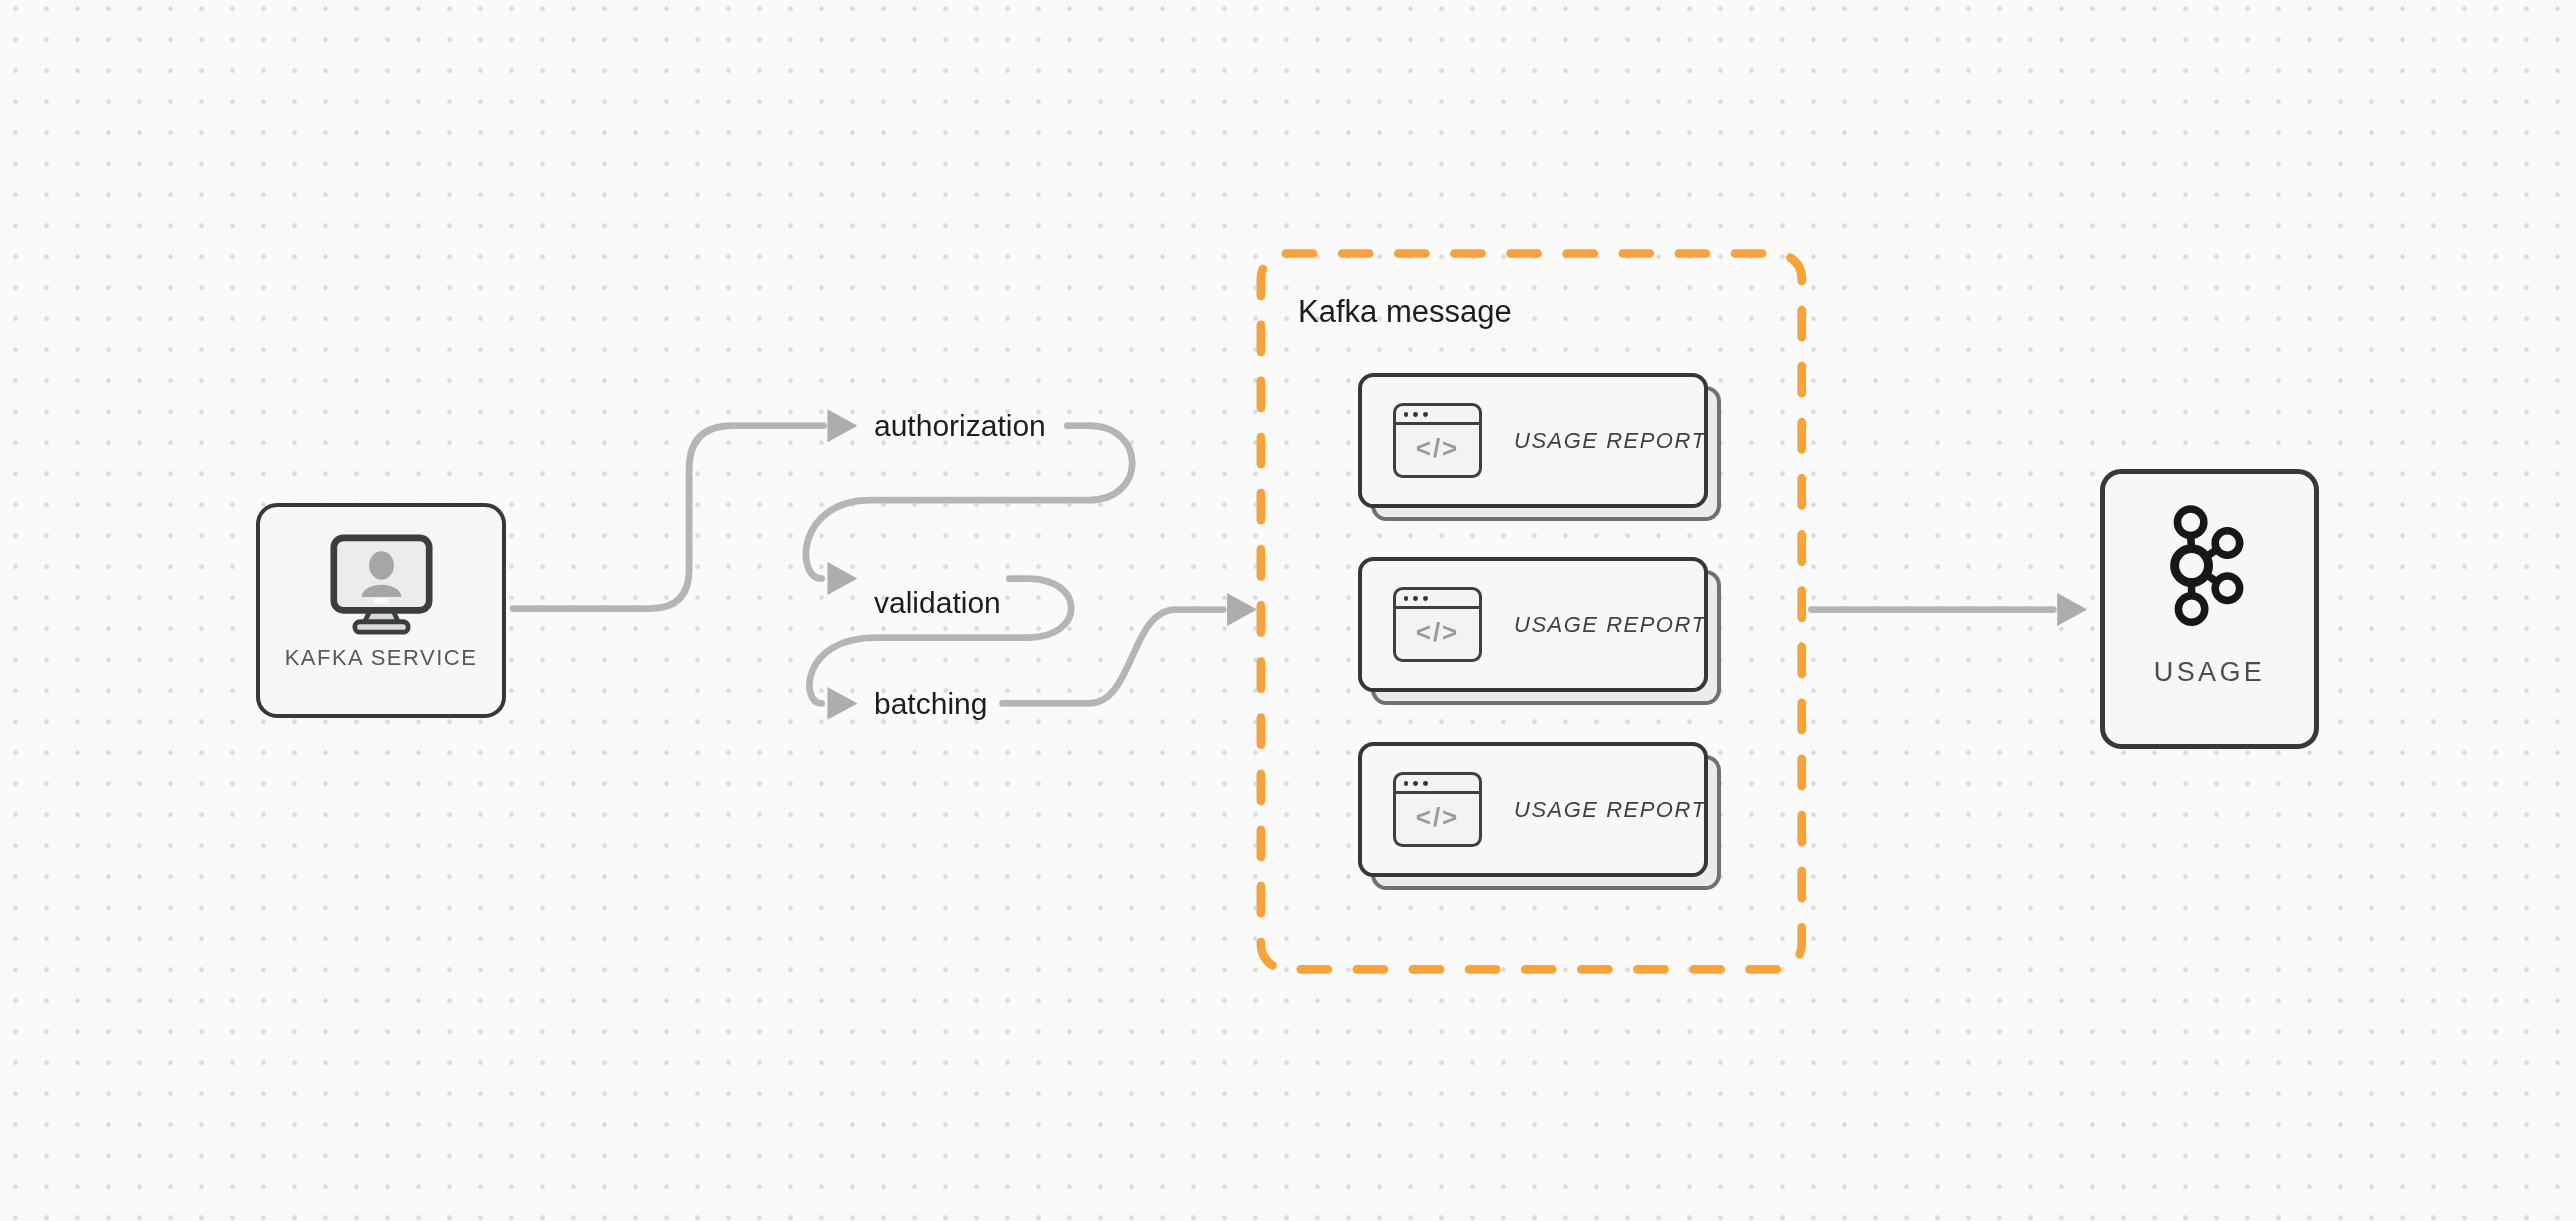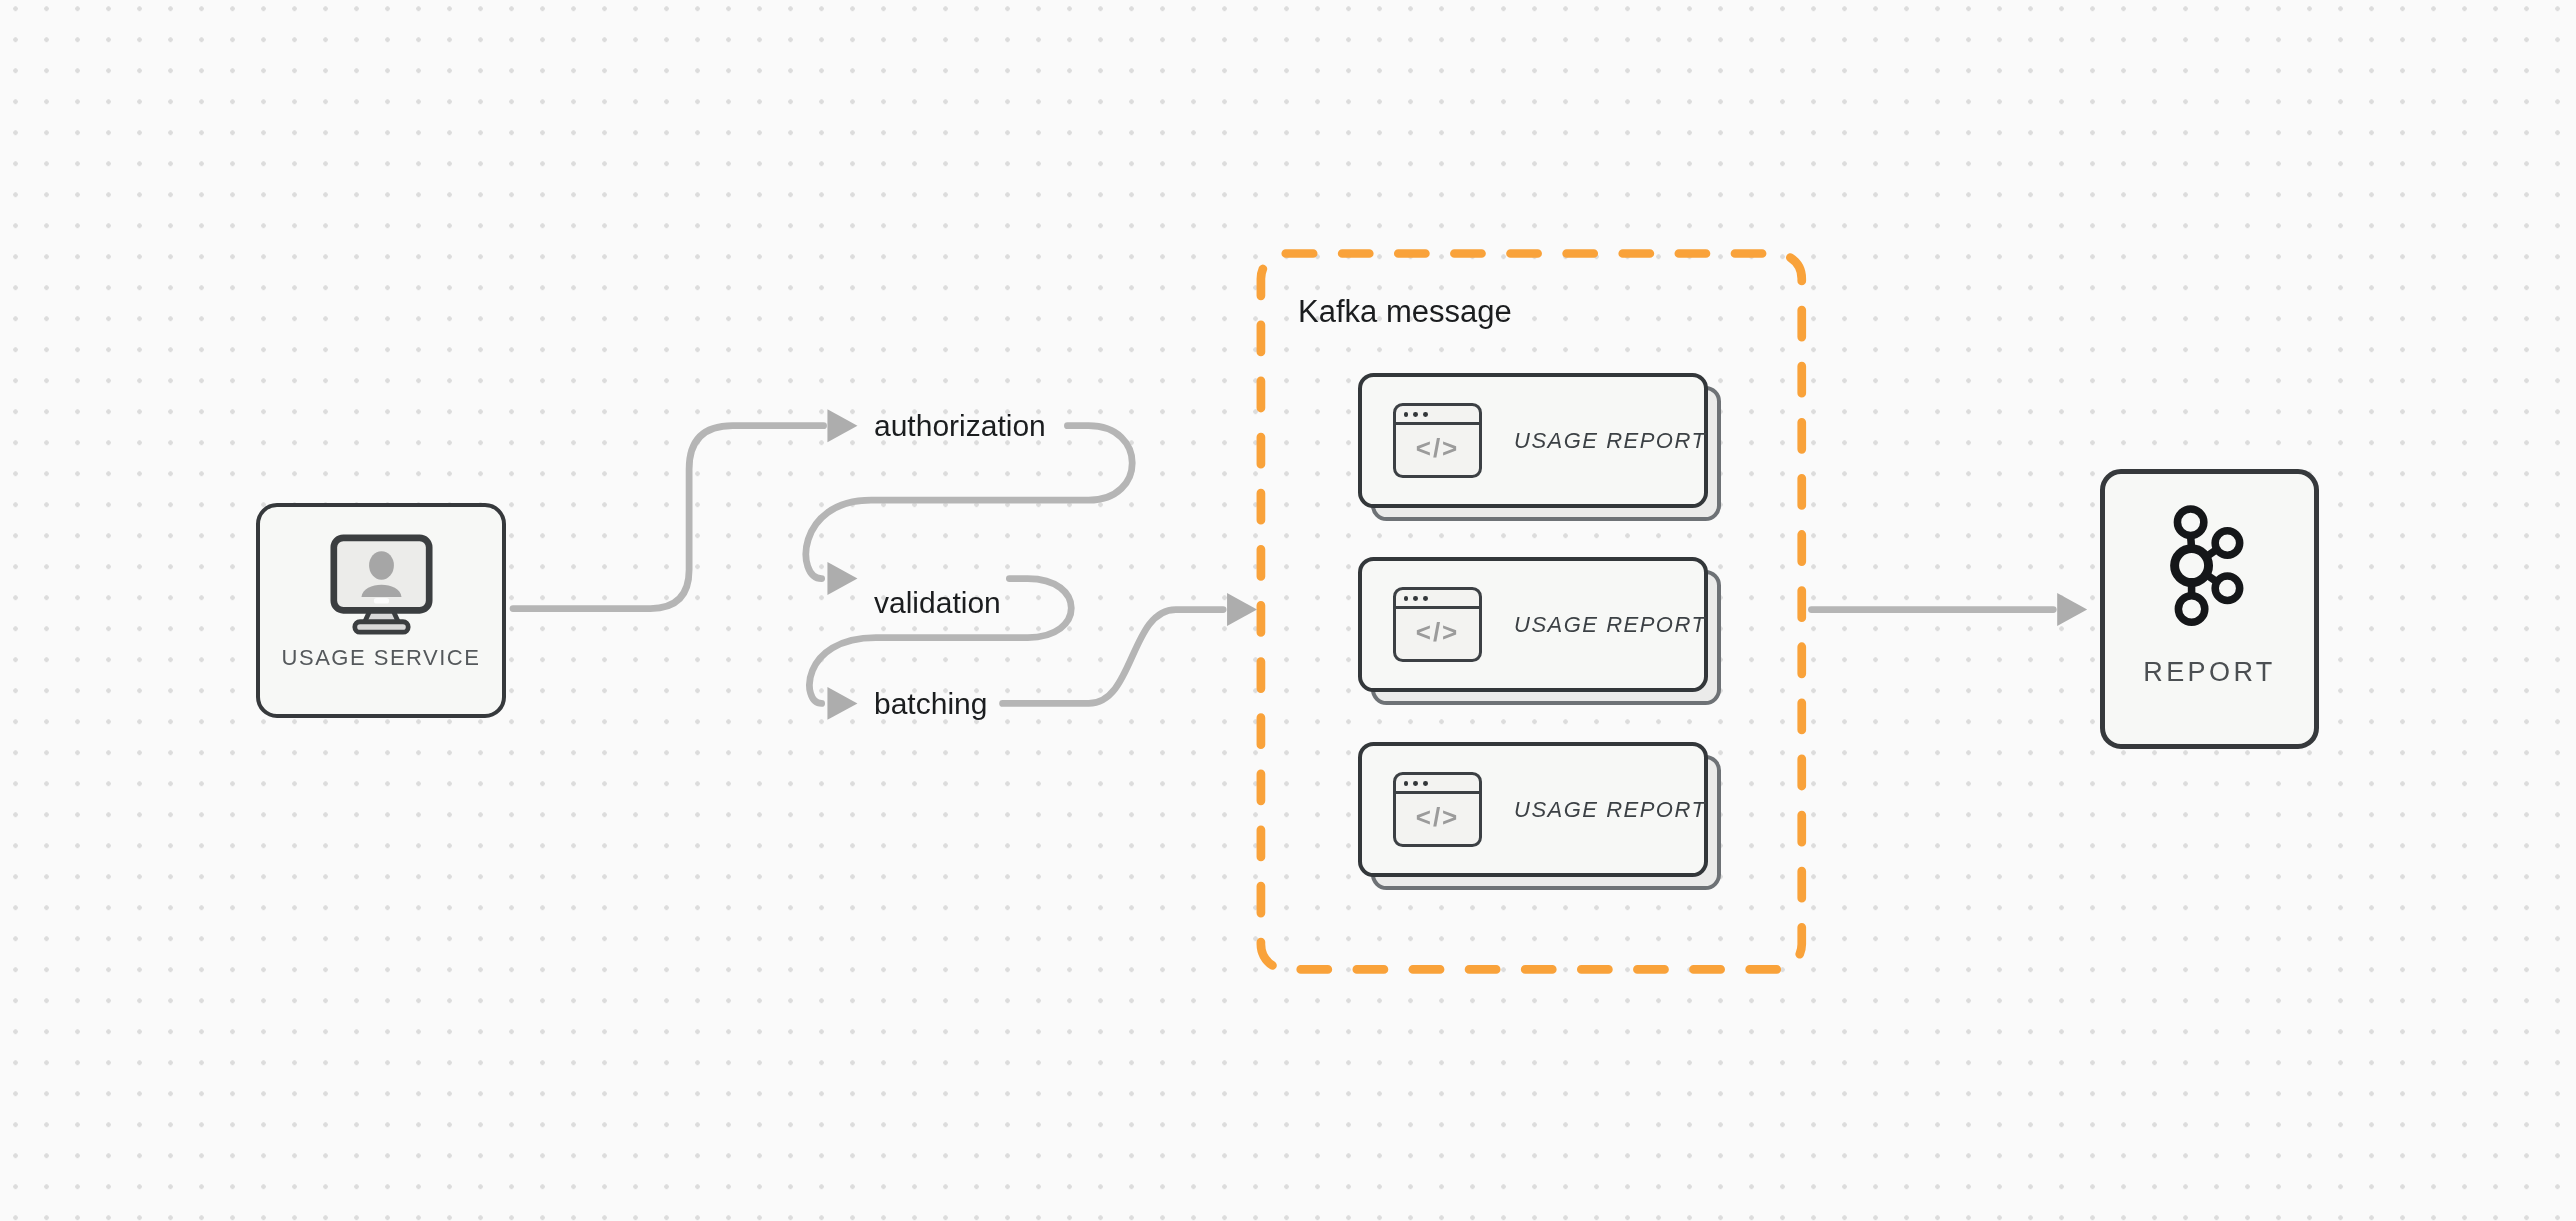--- a/index.html
+++ b/index.html
@@ -97,21 +97,21 @@
 
   <div class="node usage-service">
     <svg class="monitor-icon" width="103" height="103" viewBox="0 0 108 108">
       <path d="M42 80 L66 80 L72 93 L36 93 Z" fill="#d9d9d9" stroke="#3b3e40" stroke-width="5" stroke-linejoin="round"></path>
       <rect x="26" y="92" width="56" height="11" rx="5.5" fill="#d9d9d9" stroke="#3b3e40" stroke-width="5"></rect>
       <rect x="4" y="4" width="100" height="76" rx="10" fill="#ececea" stroke="#3b3e40" stroke-width="7"></rect>
       <ellipse cx="54" cy="33" rx="13" ry="15" fill="#a6a6a6"></ellipse>
       <path d="M33 66 C35 49 73 49 75 66 Z" fill="#a6a6a6"></path>
       <rect x="46" y="67" width="16" height="6" rx="3" fill="#fcfcfc"></rect>
     </svg>
-    <div class="node-label">USAGE SERVICE</div>
+    <div class="node-label">KAFKA SERVICE</div>
   </div>
 
   <div class="step-label step-authorization">authorization</div>
   <div class="step-label step-validation">validation</div>
   <div class="step-label step-batching">batching</div>
 
   <div class="group-title">Kafka message</div>
 
   <div class="card-wrap" style="top:373px">
     <div class="card-back"></div>
@@ -165,17 +165,17 @@
         <line x1="25" y1="85" x2="25" y2="100"></line>
         <line x1="40" y1="59" x2="53" y2="50"></line>
         <line x1="40" y1="77" x2="53" y2="86"></line>
         <circle cx="24" cy="22" r="14"></circle>
         <circle cx="25" cy="68" r="18" stroke-width="9.5"></circle>
         <circle cx="25" cy="114" r="14"></circle>
         <circle cx="63" cy="44" r="13"></circle>
         <circle cx="63" cy="92" r="13"></circle>
       </g>
     </svg>
-    <div class="node-label">REPORT</div>
+    <div class="node-label">USAGE</div>
   </div>
 
 </div>
 
 
 </body></html>

